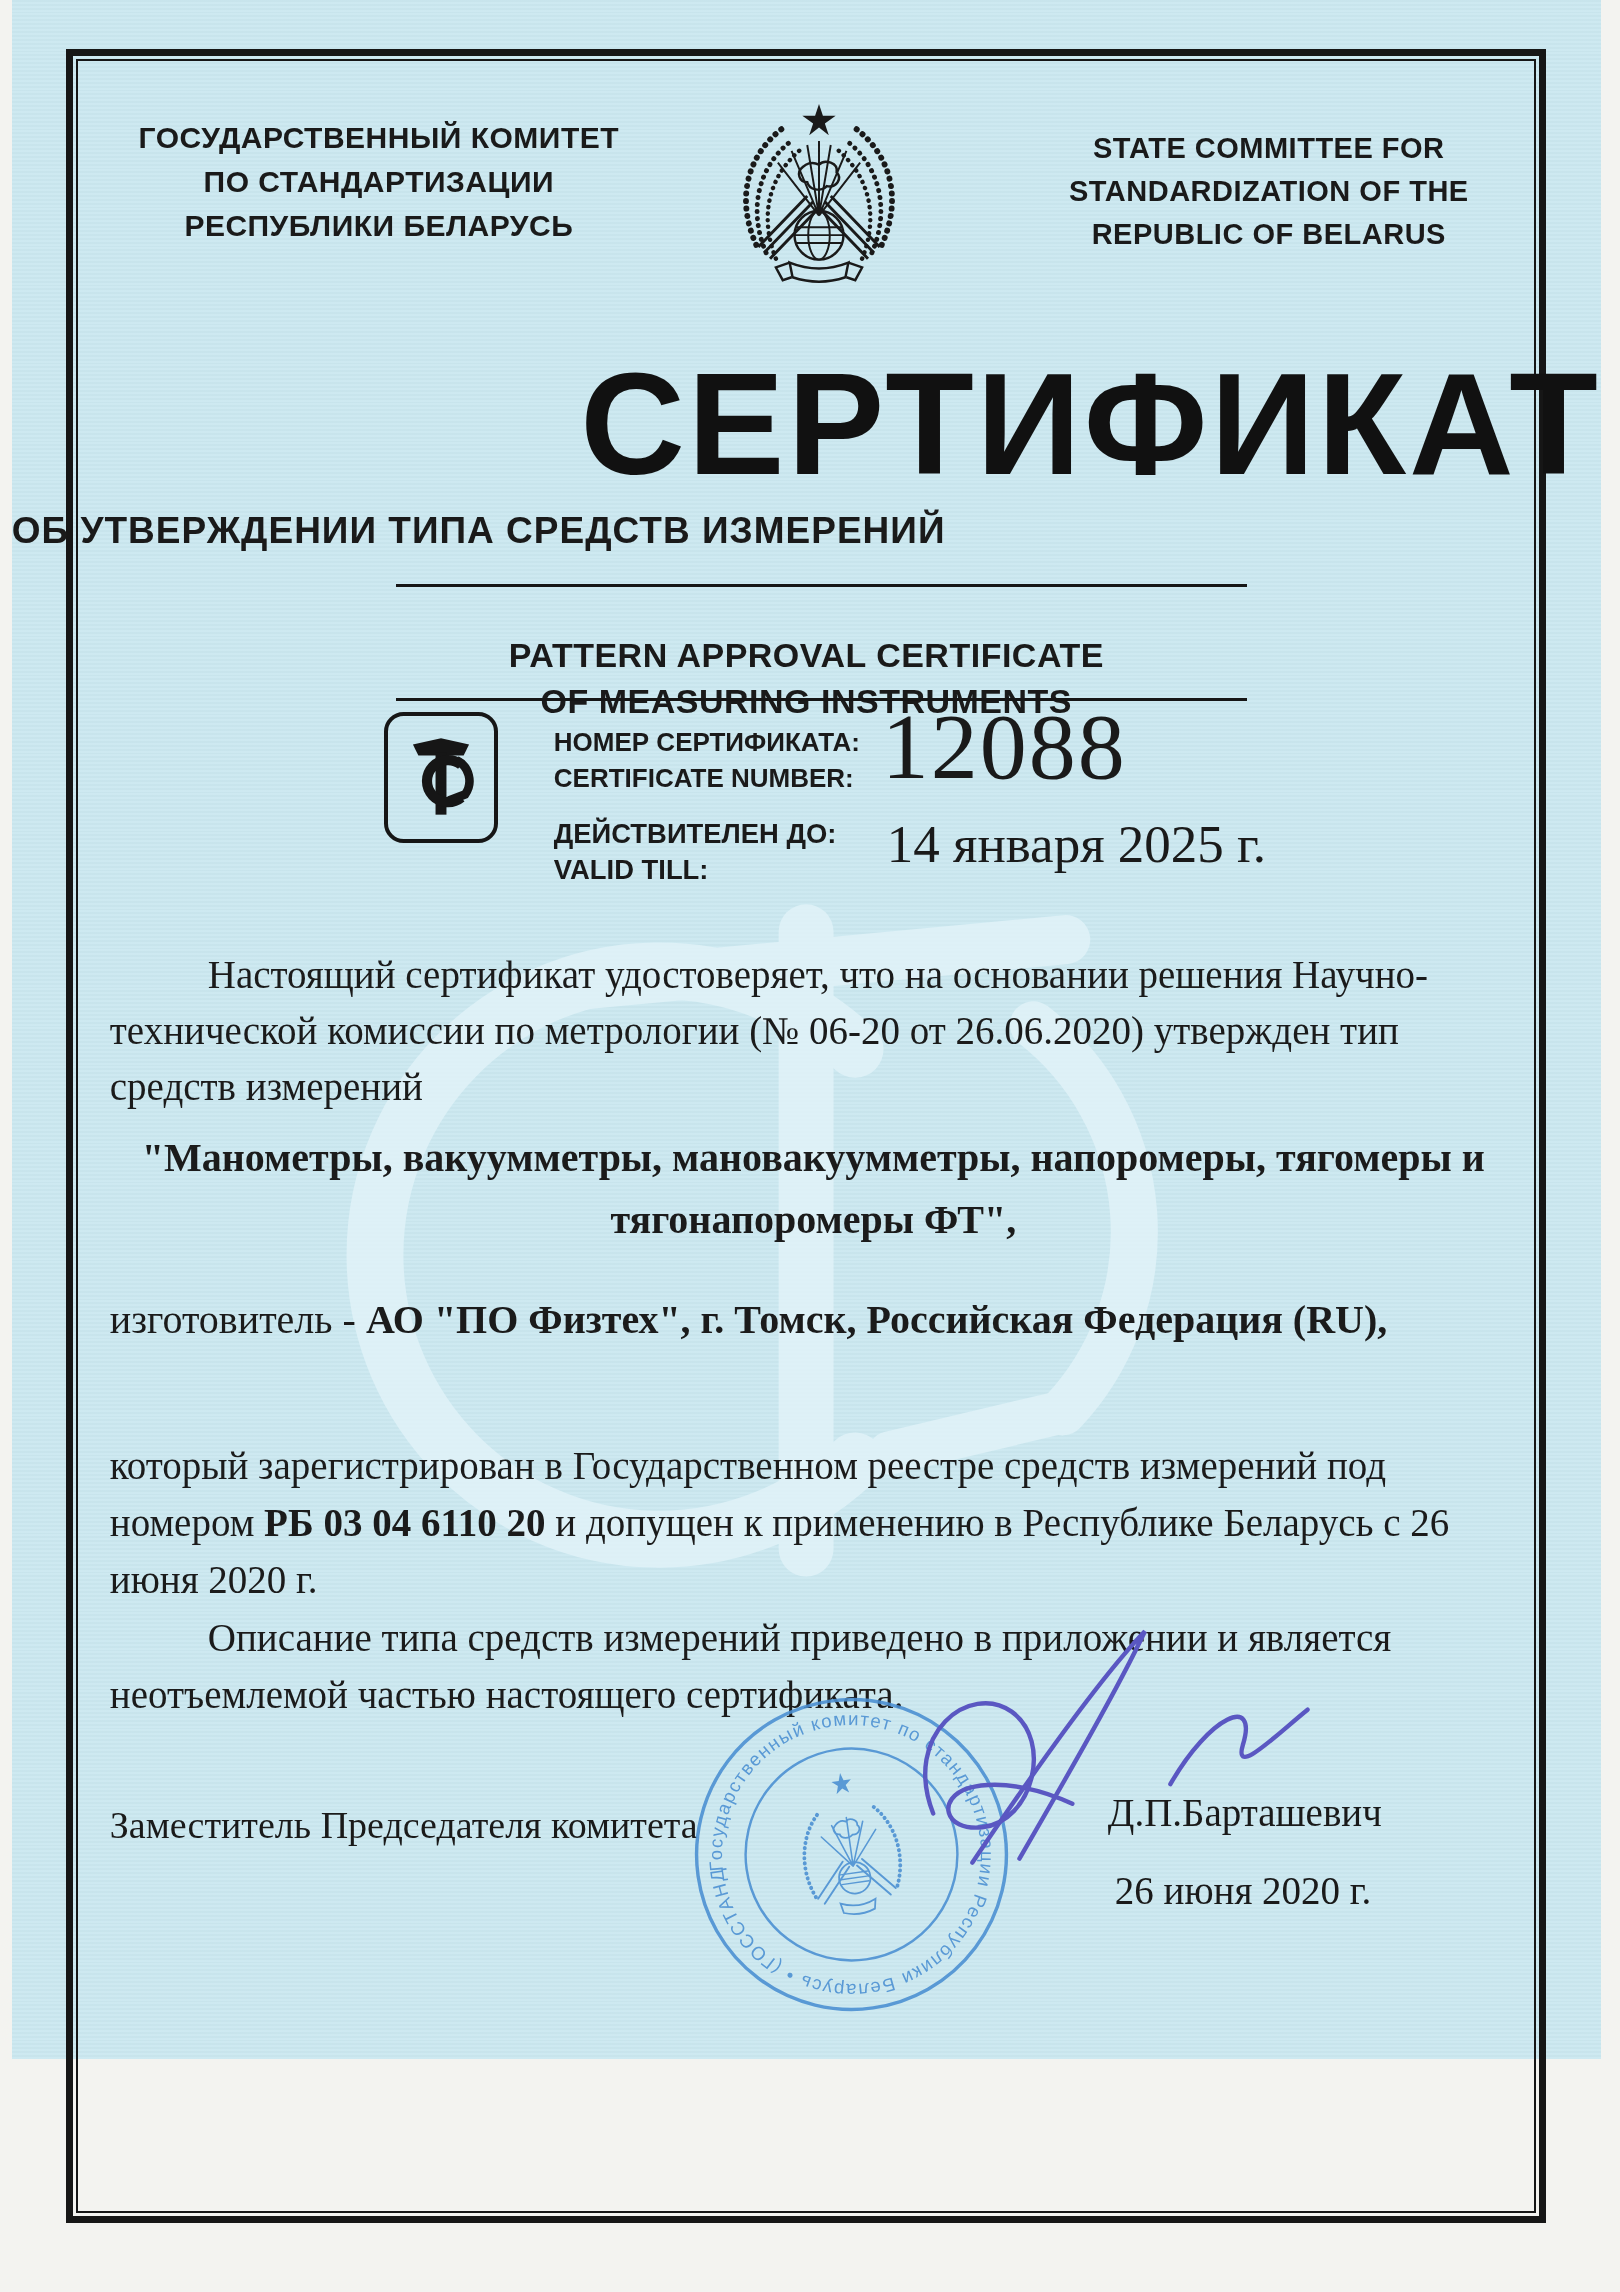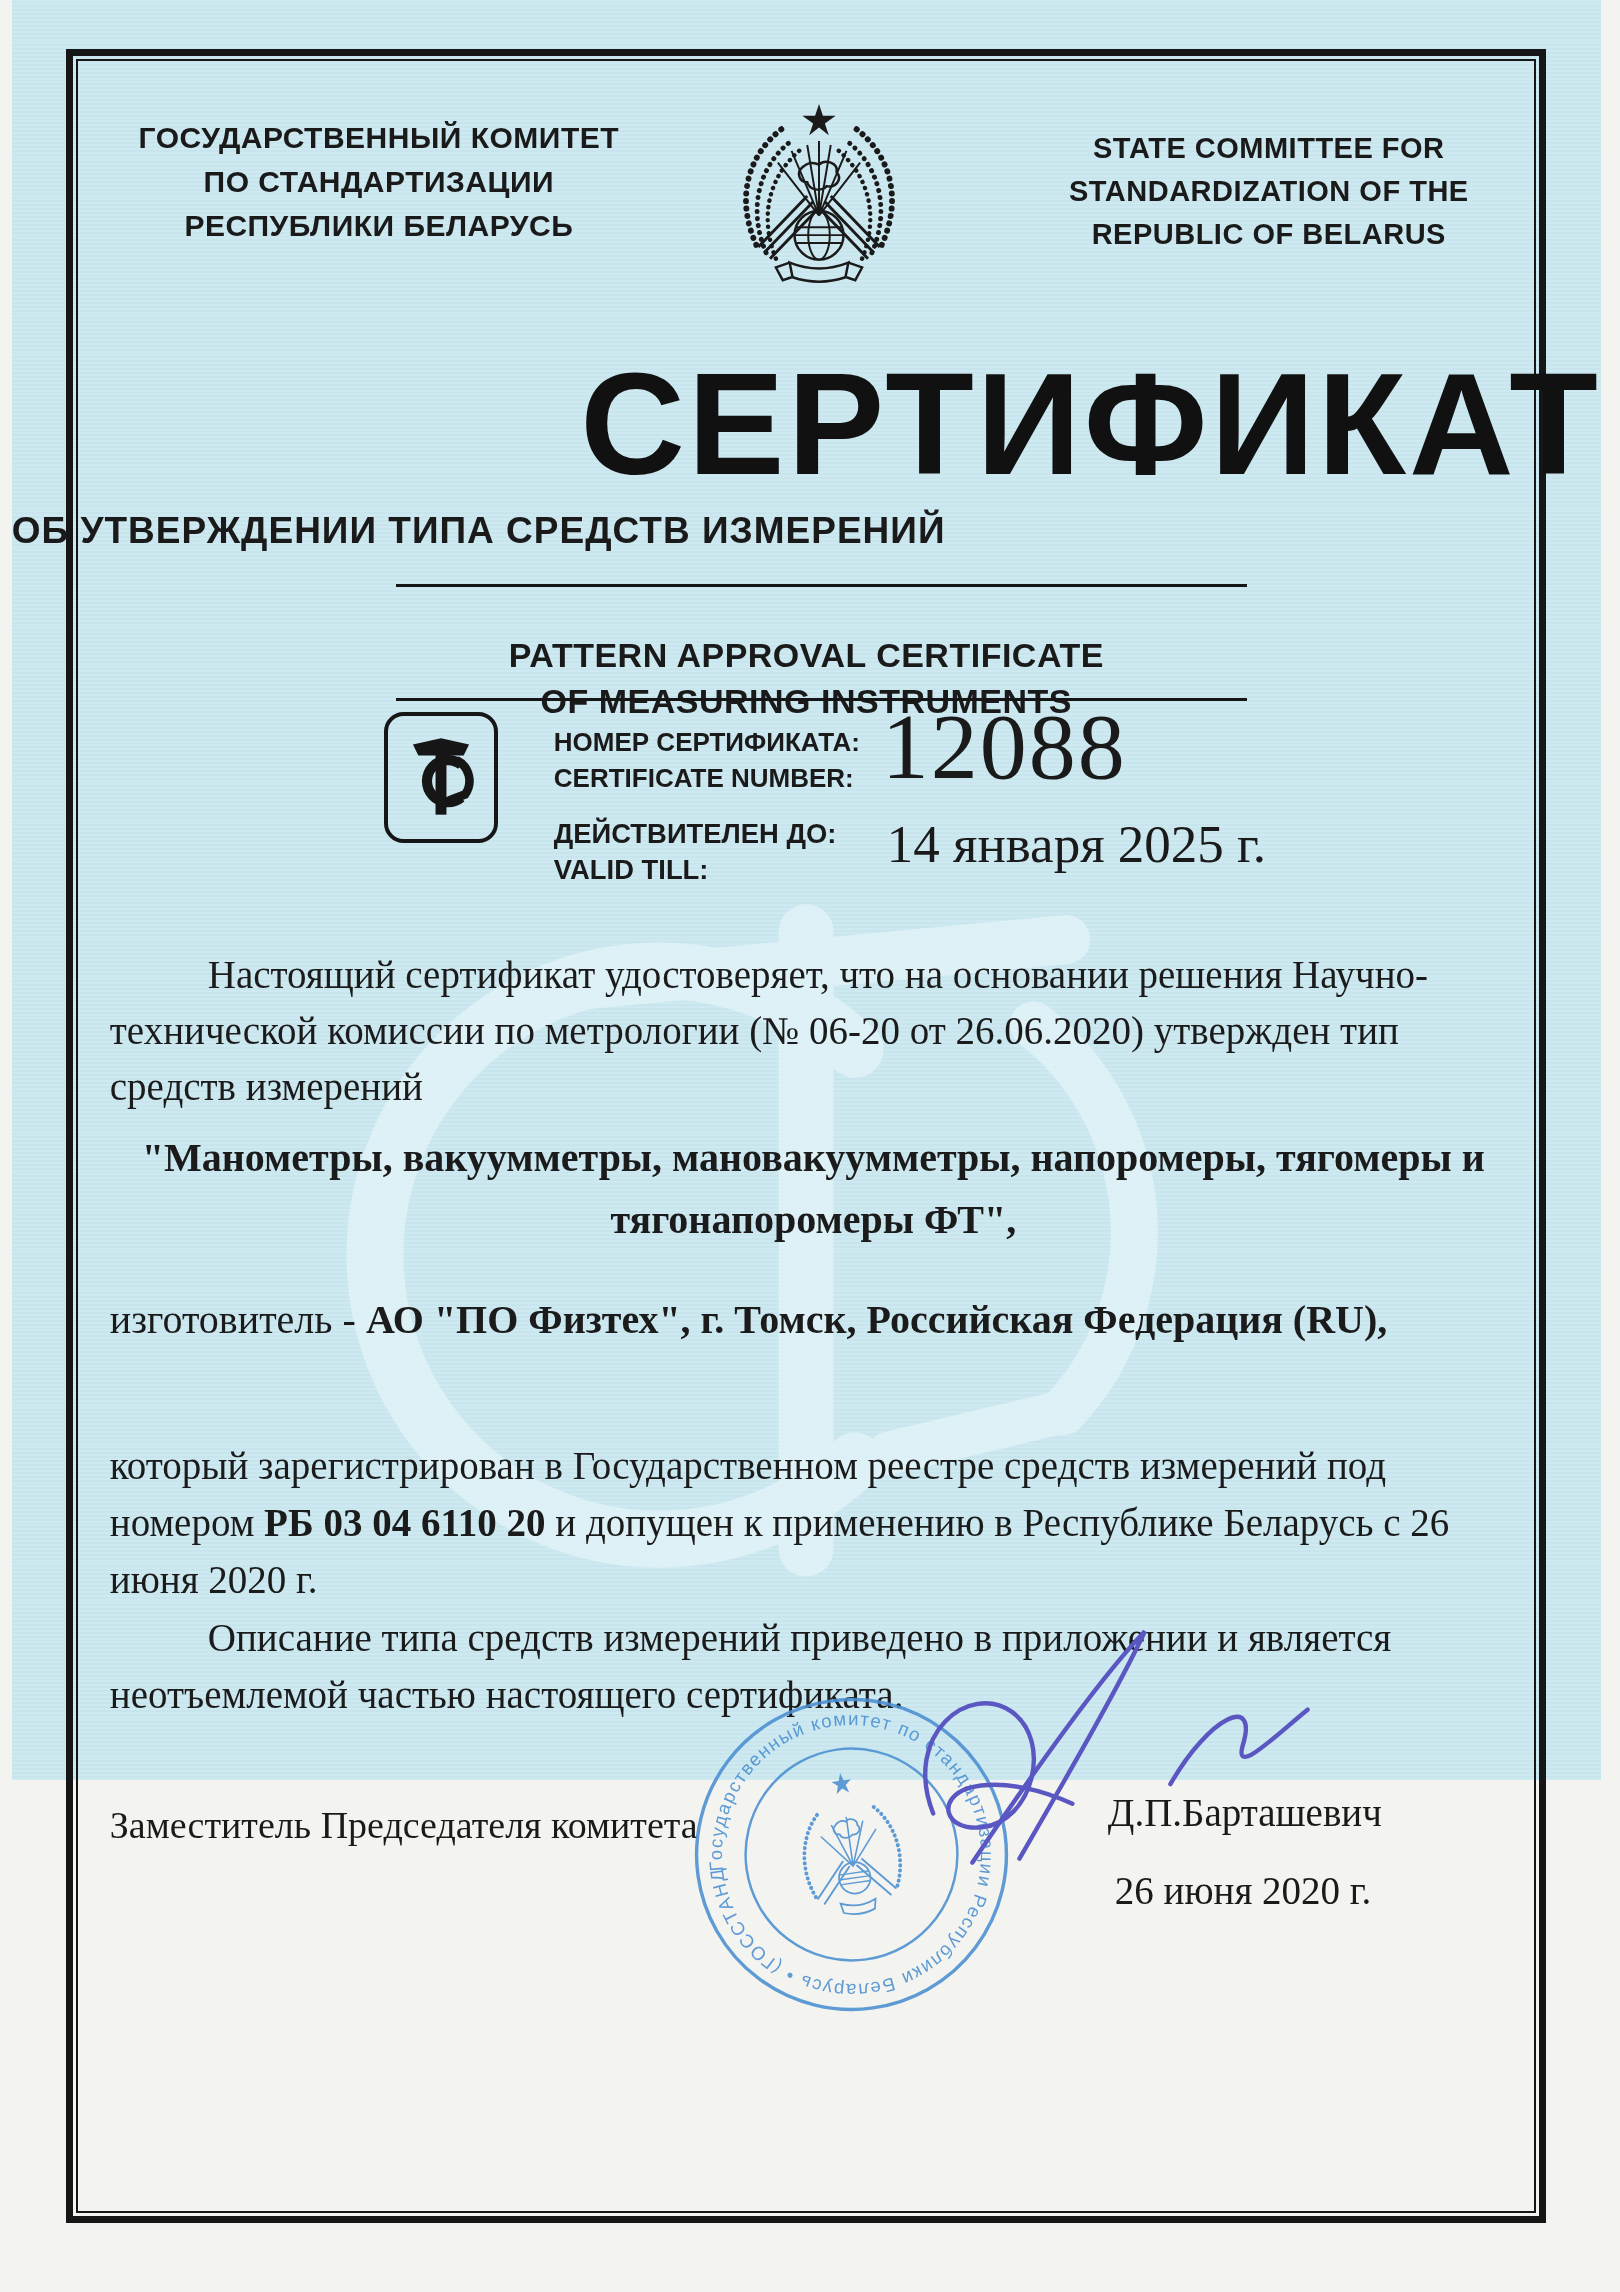--- a/index.html
+++ b/index.html
@@ -3,21 +3,21 @@
 <meta charset="utf-8">
 <style>
   html,body{margin:0;padding:0;}
   body{
     width:1620px;height:2293px;position:relative;overflow:hidden;
     background:#f3f3f0;
     font-family:"Liberation Sans", sans-serif;
     color:#1a1a1a;
   }
   .paper{
-    position:absolute;left:11.8px;top:0;width:1589px;height:1780px;
+    position:absolute;left:11.8px;top:0;width:1589px;height:2059px;
     background:#cbe8f0;
     background-image:repeating-linear-gradient(0deg, rgba(255,255,255,0.05) 0 2px, rgba(0,0,0,0.015) 2px 3.9px);
   }
   .frame{
     position:absolute;left:54px;top:49px;width:1480px;height:2174px;
     border:7.8px solid #161616;box-sizing:border-box;
   }
   .frame-inner{
     position:absolute;inset:2.9px;border:2px solid #161616;
   }

